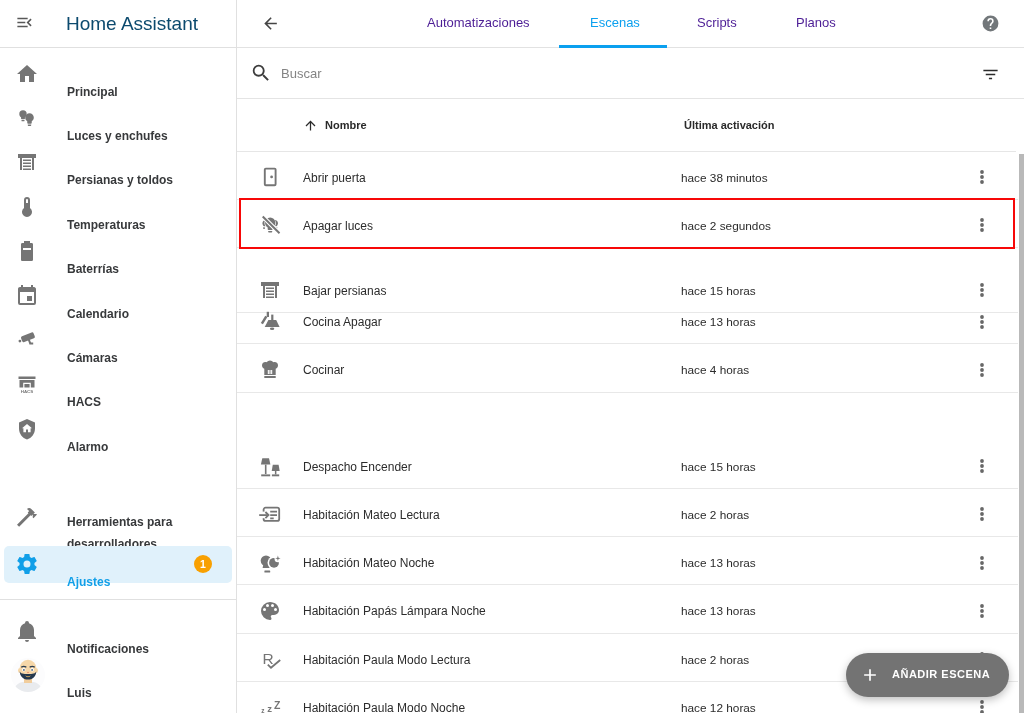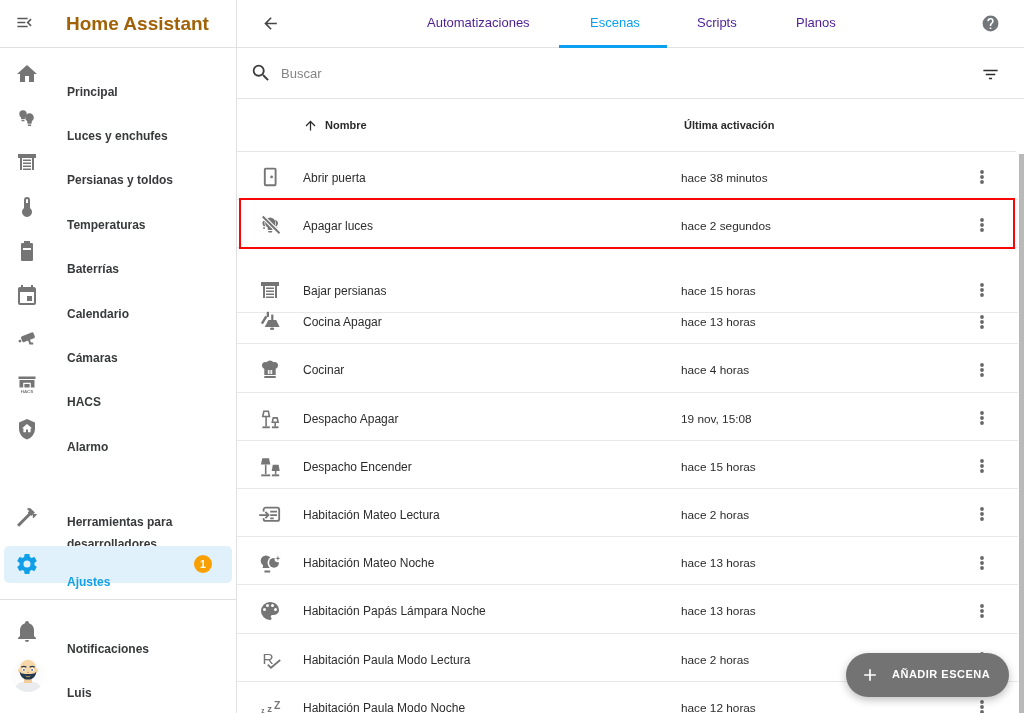--- a/index.html
+++ b/index.html
@@ -6,21 +6,21 @@
 html,body { width:1024px; height:713px; overflow:hidden; background:#fff;
   font-family:"Liberation Sans", sans-serif; }
 .abs { position:absolute; }
 #stage { position:relative; width:1024px; height:713px; background:#fff; }
 
 
 #sidebar { position:absolute; left:0; top:0; width:237px; height:713px;
   border-right:1px solid #e0e0e0; background:#fff; }
 #sbheader { position:absolute; left:0; top:0; width:236px; height:48px;
   border-bottom:1px solid #e0e0e0; }
-#sbtitle { position:absolute; left:66px; top:13px; font-size:19px; color:#a16207;font-weight:bold; }
+#sbtitle { position:absolute; left:66px; top:13px; font-size:19px; color:#0c4a6e; }
 .navitem { position:absolute; left:0; width:236px; height:40px; }
 .navicon { position:absolute; left:15px; top:8px; width:24px; height:24px; }
 .navtext { position:absolute; left:67px; top:13px; font-size:12px; font-weight:bold; color:#37393b;margin-top:18px; }
 .icel { fill:#757575; }
 #ajustes-bg { position:absolute; left:4px; top:546px; width:228px; height:37px;
   background:#e0f1fb; border-radius:5px; }
 #badge { position:absolute; left:194px; top:555px; width:18px; height:18px; border-radius:50%;
   background:#f8a001; color:#fff; font-size:10.5px; font-weight:bold; text-align:center; line-height:18px; }
 #sbdivider { position:absolute; left:0; top:599px; width:236px; height:1px; background:#e0e0e0; }
 
@@ -303,41 +303,20 @@
     <div class="rname">Cocinar</div>
     <div class="rtime">hace 4 horas</div>
     <svg class="rdots" viewBox="0 0 24 24">
           <g fill="#676767">
             <circle cx="12" cy="7" r="1.9"></circle>
             <circle cx="12" cy="12" r="1.9"></circle>
             <circle cx="12" cy="17" r="1.9"></circle>
           </g>
         </svg>
   </div>
-      <div class="row" style="top:241.0px">
-    <svg class="ricon" viewBox="0 0 24 24">
-          <g fill="none" stroke="#757575" stroke-width="1.6">
-            <path d="M4.7,10.5L5.9,5.3H10.3L11.5,10.5Z"></path>
-            <path d="M8.1,10.5V20.4"></path>
-            <path d="M4.4,21.3H11.8" stroke-width="1.9"></path>
-            <path d="M14.3,16.3L15.3,11.9H19.1L20.1,16.3Z"></path>
-            <path d="M17.2,16.3V20.4"></path>
-            <path d="M13.9,21.3H20.5" stroke-width="1.9"></path>
-          </g>
-        </svg>
-    <div class="rname">Despacho Apagar</div>
-    <div class="rtime">19 nov, 15:08</div>
-    <svg class="rdots" viewBox="0 0 24 24">
-          <g fill="#676767">
-            <circle cx="12" cy="7" r="1.9"></circle>
-            <circle cx="12" cy="12" r="1.9"></circle>
-            <circle cx="12" cy="17" r="1.9"></circle>
-          </g>
-        </svg>
-  </div>
       <div class="row" style="top:289.2px">
     <svg class="ricon" viewBox="0 0 24 24">
           <g fill="#757575">
             <path d="M2.9,10.6L4.3,4.2H11L12.4,10.6Z"></path>
             <rect x="6.9" y="10.6" width="1.6" height="9.4"></rect>
             <rect x="3.2" y="20.4" width="9" height="1.9"></rect>
             <path d="M13.7,17L14.8,10.7H20.6L21.7,17Z"></path>
             <rect x="16.9" y="17" width="1.5" height="3.4"></rect>
             <rect x="13.9" y="20.4" width="7.3" height="1.9"></rect>
           </g>

